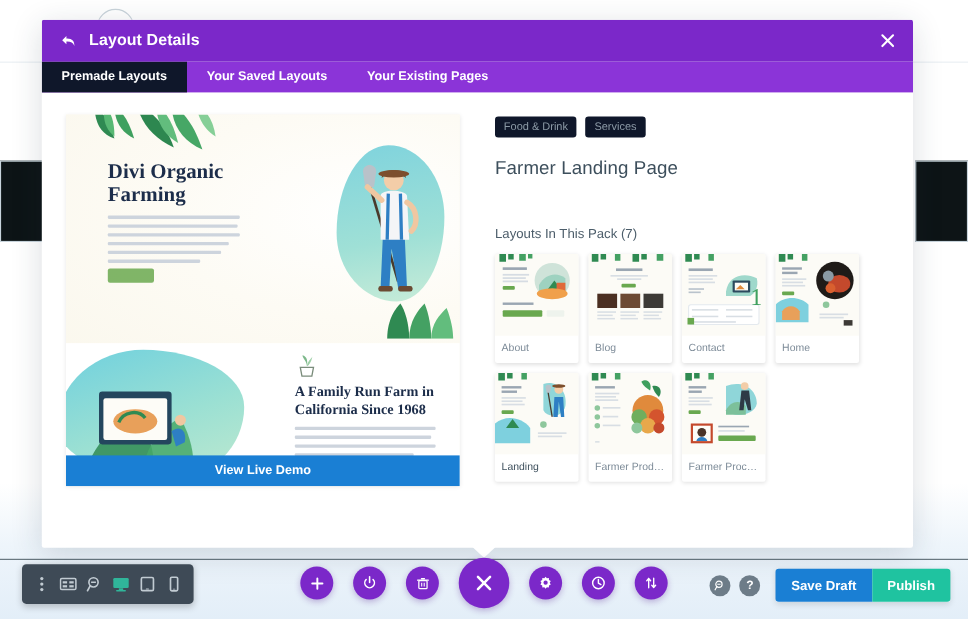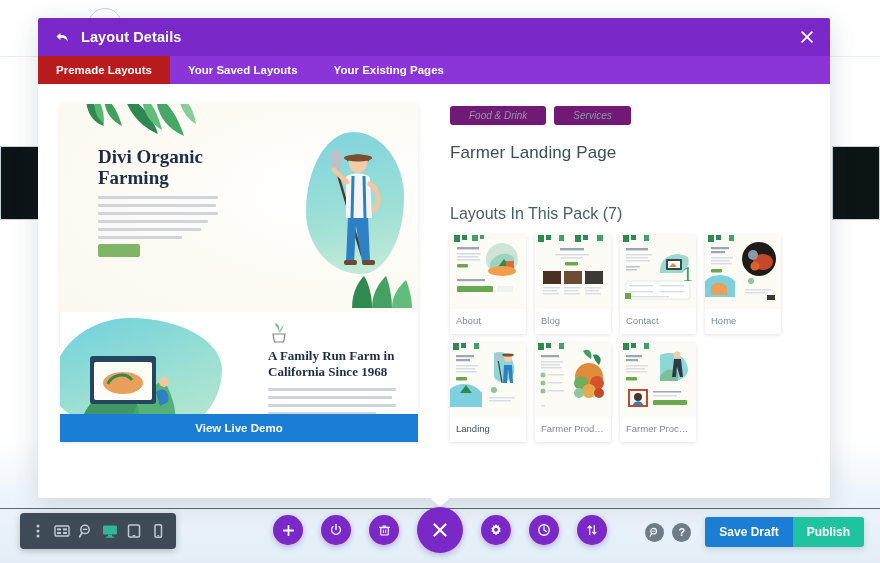--- a/index.html
+++ b/index.html
@@ -60,21 +60,21 @@
   }
 
   .tabs {
     height:28px; background:#8b34d8; display:flex; flex:0 0 28px;
   }
   .tab {
     padding:0 18px; display:flex; align-items:center; justify-content:center;
     color:#ffffff; font-size:11.5px; font-weight:bold; cursor:pointer;
     white-space:nowrap;
   }
-  .tab.active { background:#b91c1c; }
+  .tab.active { background:#0f172a; }
 
   .modal-body { flex:1; display:flex; padding:20px 22px 0 22px; gap:0; overflow:hidden; }
 
   
   .preview-col { width:358px; flex:0 0 358px; }
   .preview-card {
     width:358px; height:338px; position:relative; overflow:hidden;
     box-shadow:0 1px 4px rgba(0,0,0,.10);
     background:#fdfcf6;
   }
@@ -131,29 +131,29 @@
   }
   .pv-use {
     flex:1; background:#1fc3a0; color:#fff; font-size:11.5px; font-weight:bold;
     display:flex; align-items:center; justify-content:center; cursor:pointer;
   }
 
   
   .details-col { flex:1; padding-left:32px; padding-top:2px; }
   .tag-row { display:flex; gap:8px; margin-bottom:18px; }
   .tag {
-    background:#701a75; color:#8c9aa6; font-size:10px; padding:4px 19px;
-    border-radius:3px; cursor:pointer; white-space:nowrap;font-style:italic;
+    background:#0f172a; color:#8c9aa6; font-size:10px; padding:4px 8px;
+    border-radius:3px; cursor:pointer; white-space:nowrap;
   }
   .pack-title {
     font-size:17px; color:#3d4f5c; font-weight:normal; margin-bottom:42px;
     letter-spacing:.1px;
   }
   .pack-sub {
-    font-size:16px; color:#4c5d6a; margin-bottom:12px;
+    font-size:12px; color:#4c5d6a; margin-bottom:12px;
   }
 
   .thumb-grid { display:flex; flex-wrap:wrap; gap:9px; width:374px; }
   .thumb {
     width:76px; background:#ffffff; box-shadow:0 1px 4px rgba(0,0,0,.12);
     border-radius:2px; overflow:hidden; cursor:pointer;
   }
   .thumb-img {
     height:74px; position:relative; background:#fbfaf4; overflow:hidden;
   }

